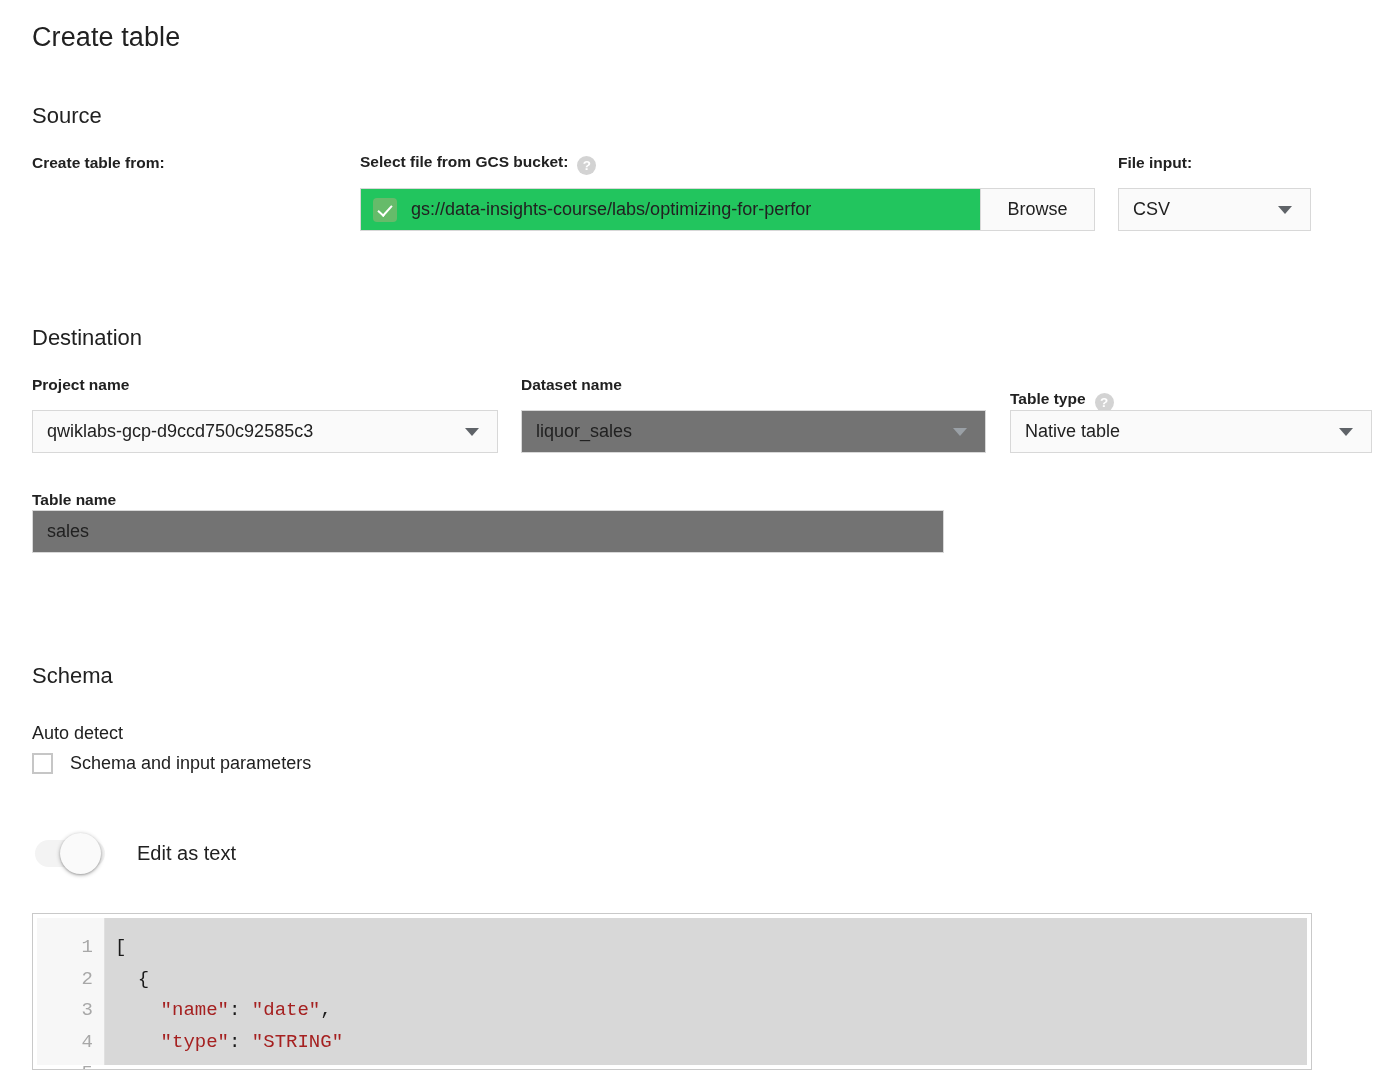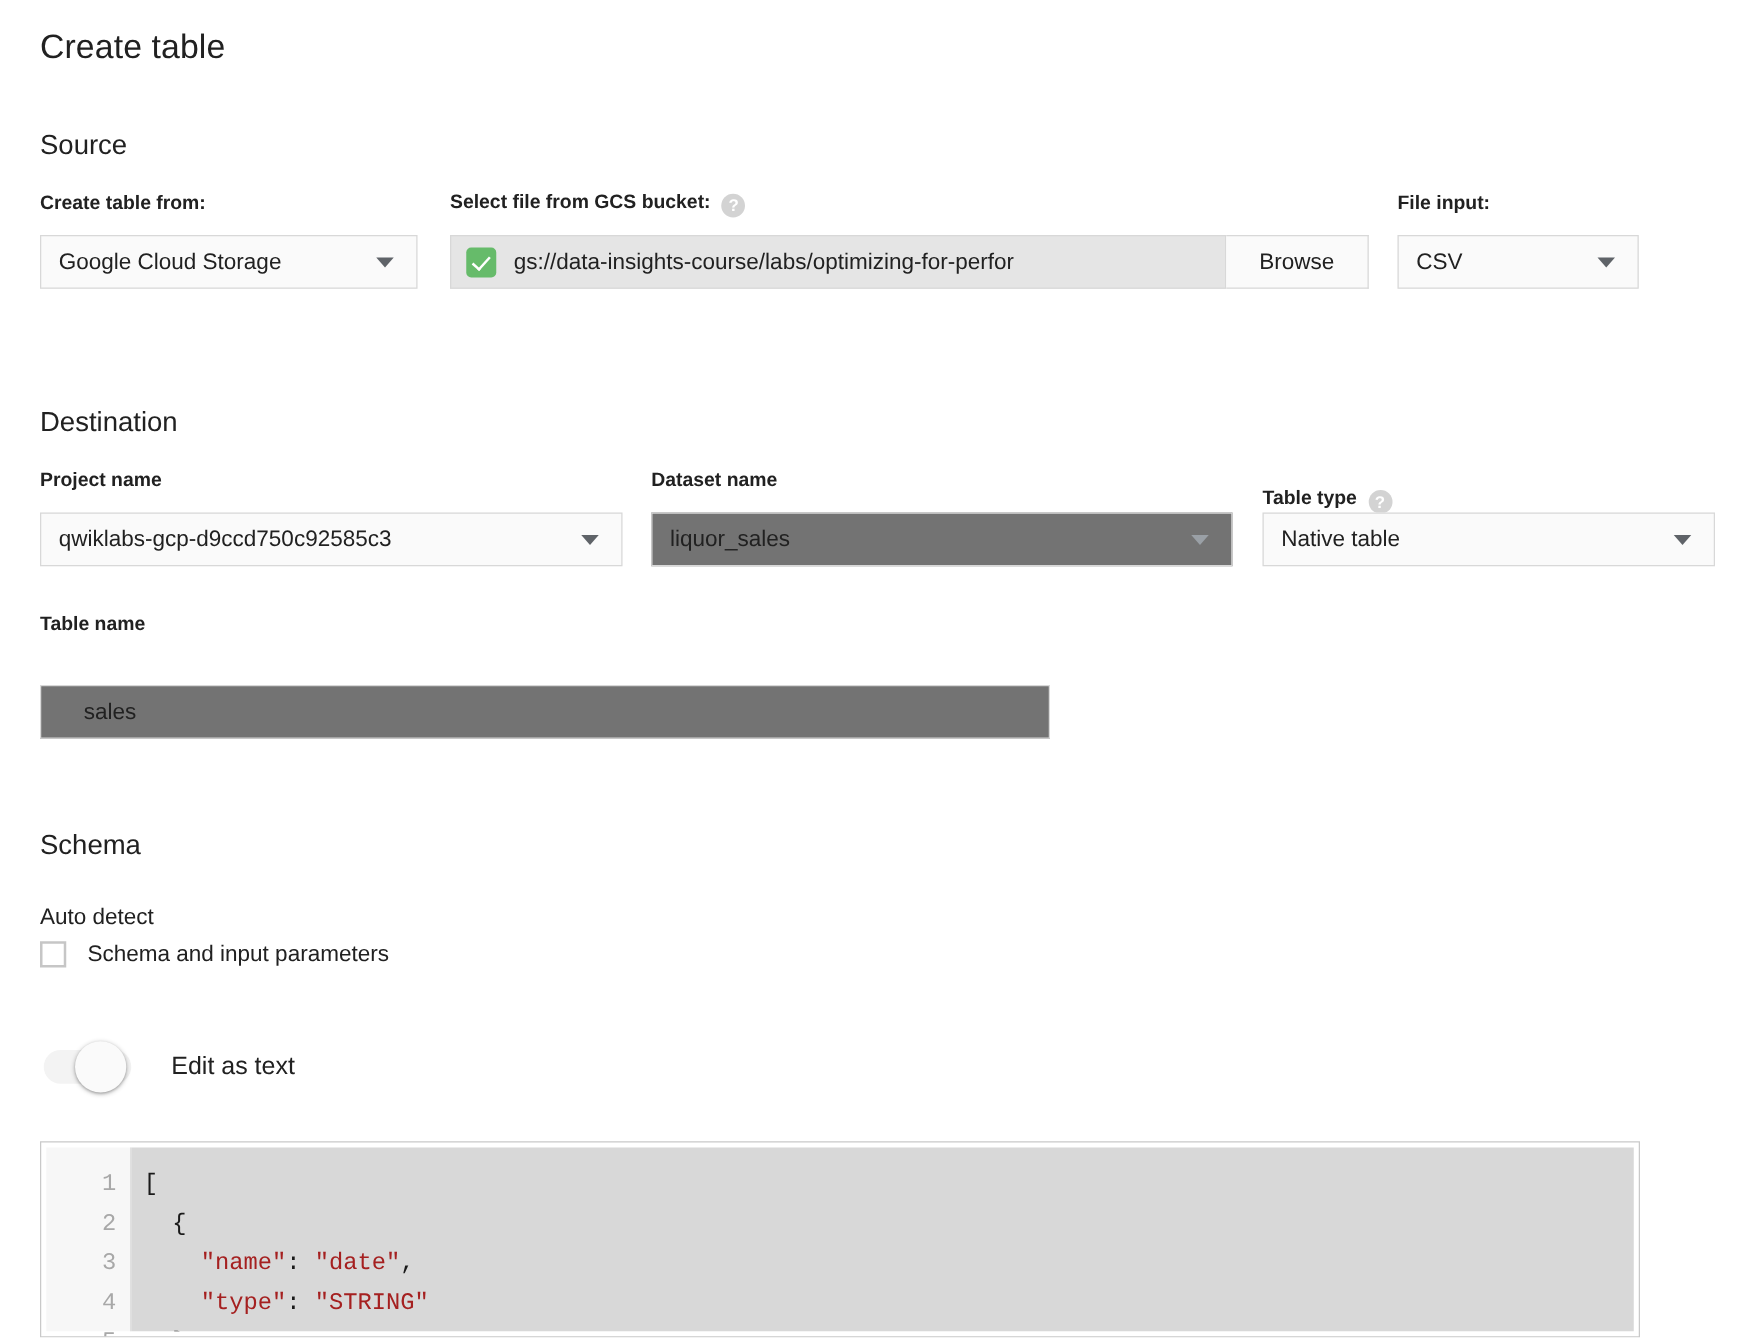--- a/index.html
+++ b/index.html
@@ -82,21 +82,21 @@
 
   #lbl-gcs { left: 360px; top: 153px; }
   #gcs-wrap {
     position: absolute; left: 360px; top: 188px;
     width: 735px; height: 43px;
     display: flex; align-items: stretch;
   }
   #gcs-field {
     flex: 1;
     border: 1px solid #d8d8d8;
-    background: #e5e5e5;
+    background: #22c55e;
     display: flex; align-items: center;
     padding-left: 12px;
     overflow: hidden;
   }
   .green-check {
     width: 24px; height: 24px; flex: none;
     background: #66bb6a;
     border-radius: 4px;
     position: relative;
   }
@@ -131,21 +131,21 @@
   #lbl-project { left: 32px; top: 376px; }
   #ctl-project { left: 32px; top: 410px; width: 466px; }
 
   #lbl-dataset { left: 521px; top: 376px; }
   #ctl-dataset { left: 521px; top: 410px; width: 465px; }
 
   #lbl-table-type { left: 1010px; top: 375px; margin-top: 15px; }
   #ctl-table-type { left: 1010px; top: 410px; width: 362px; }
 
   #lbl-table-name { left: 32px; top: 491px; }
-  #ctl-table-name { left: 32px; top: 548px; width: 808px; padding-left: 20px; }
+  #ctl-table-name { left: 32px; top: 510px; width: 912px; }
 
   
   #lbl-autodetect {
     position: absolute; left: 32px; top: 723px;
     font-size: 18px; font-weight: 400; color: #212121;
   }
   #checkbox-row {
     position: absolute; left: 32px; top: 753px;
     display: flex; align-items: center;
   }
@@ -227,24 +227,20 @@
 </head>
 <body>
 
 <div class="page">
 
   <div class="page-title">Create table</div>
 
   <div class="section-title" id="sec-source">Source</div>
 
   <div class="field-label" id="lbl-create-from">Create table from:</div>
-  <div class="control filled" id="ctl-create-from">
-    <span class="val">Google Cloud Storage</span>
-    <span class="caret"></span>
-  </div>
 
   <div class="field-label" id="lbl-gcs"><span>Select file from GCS bucket:</span><span class="help-icon">?</span></div>
 
   <div id="gcs-wrap">
     <div id="gcs-field">
       <span class="green-check"></span>
       <span id="gcs-value">gs://data-insights-course/labs/optimizing-for-perfor</span>
     </div>
     <div id="browse-btn">Browse</div>
   </div>

